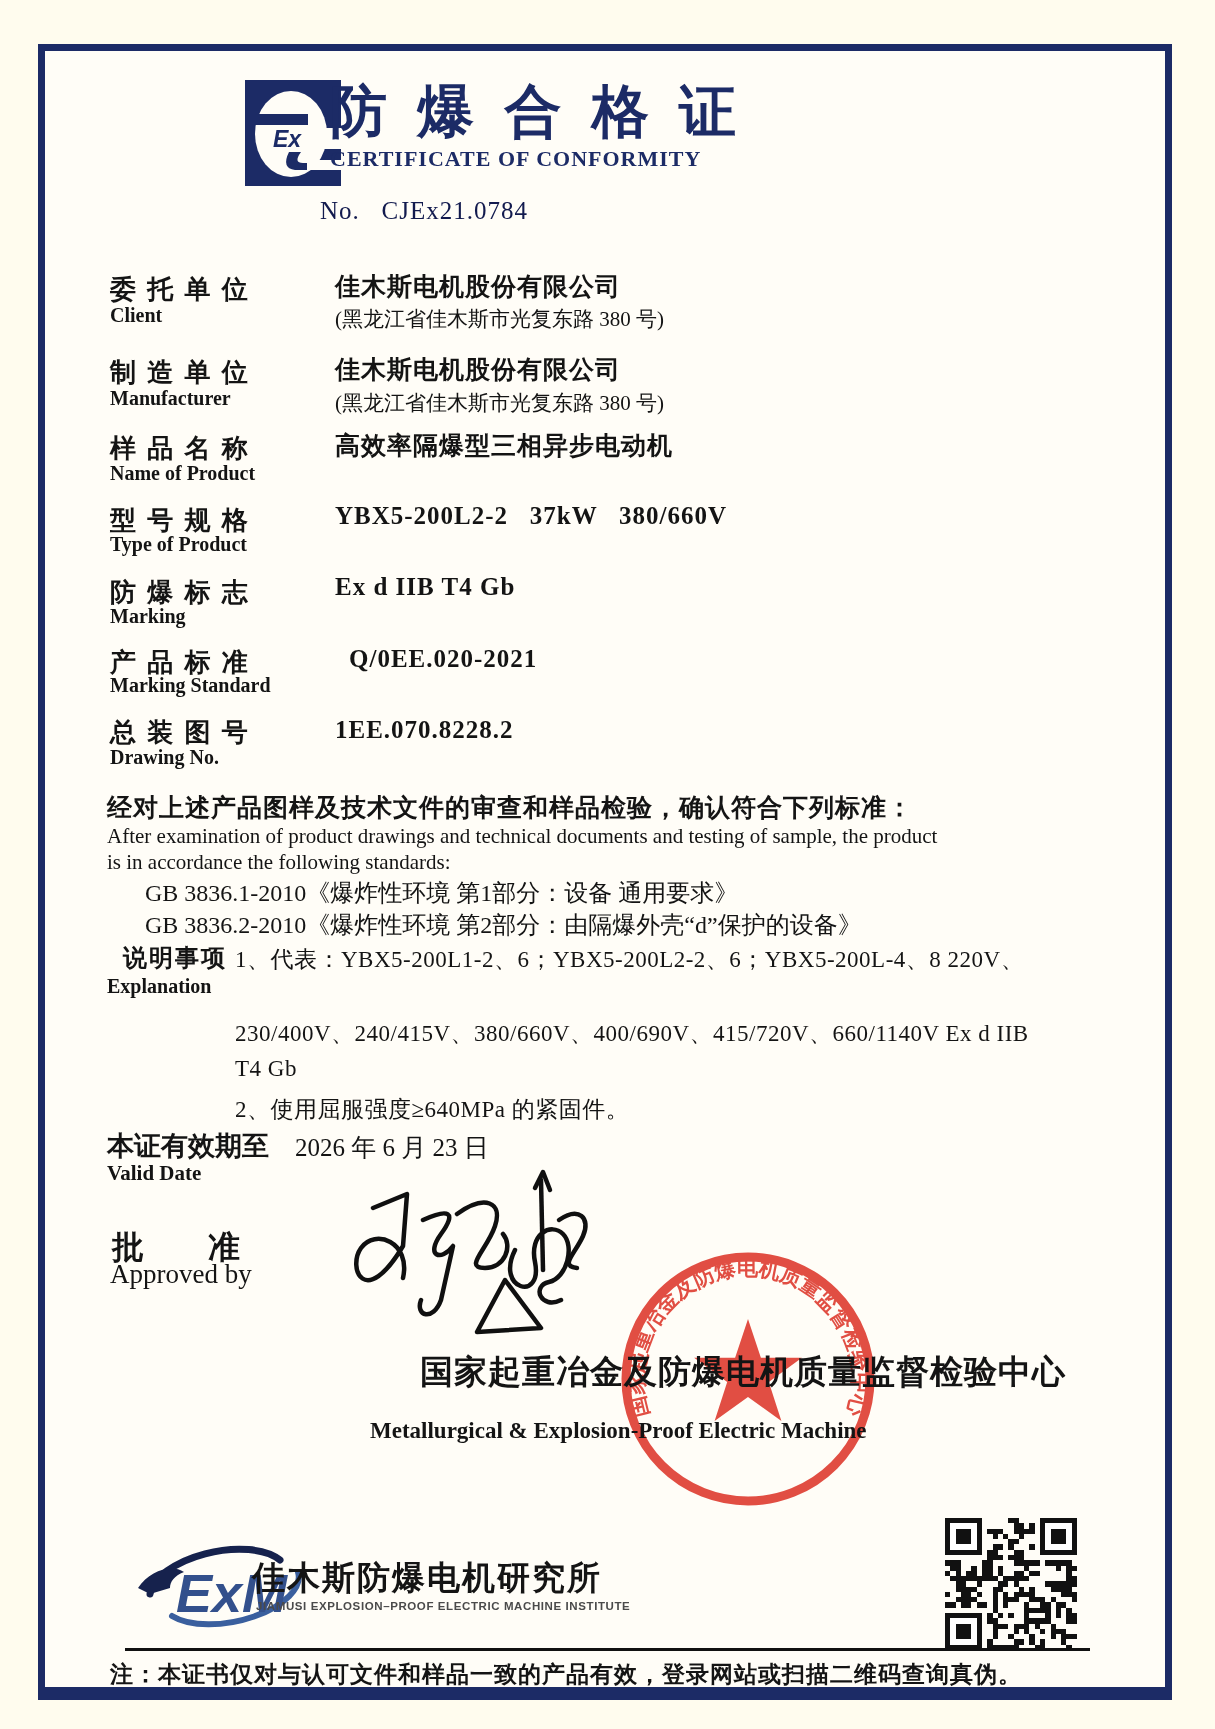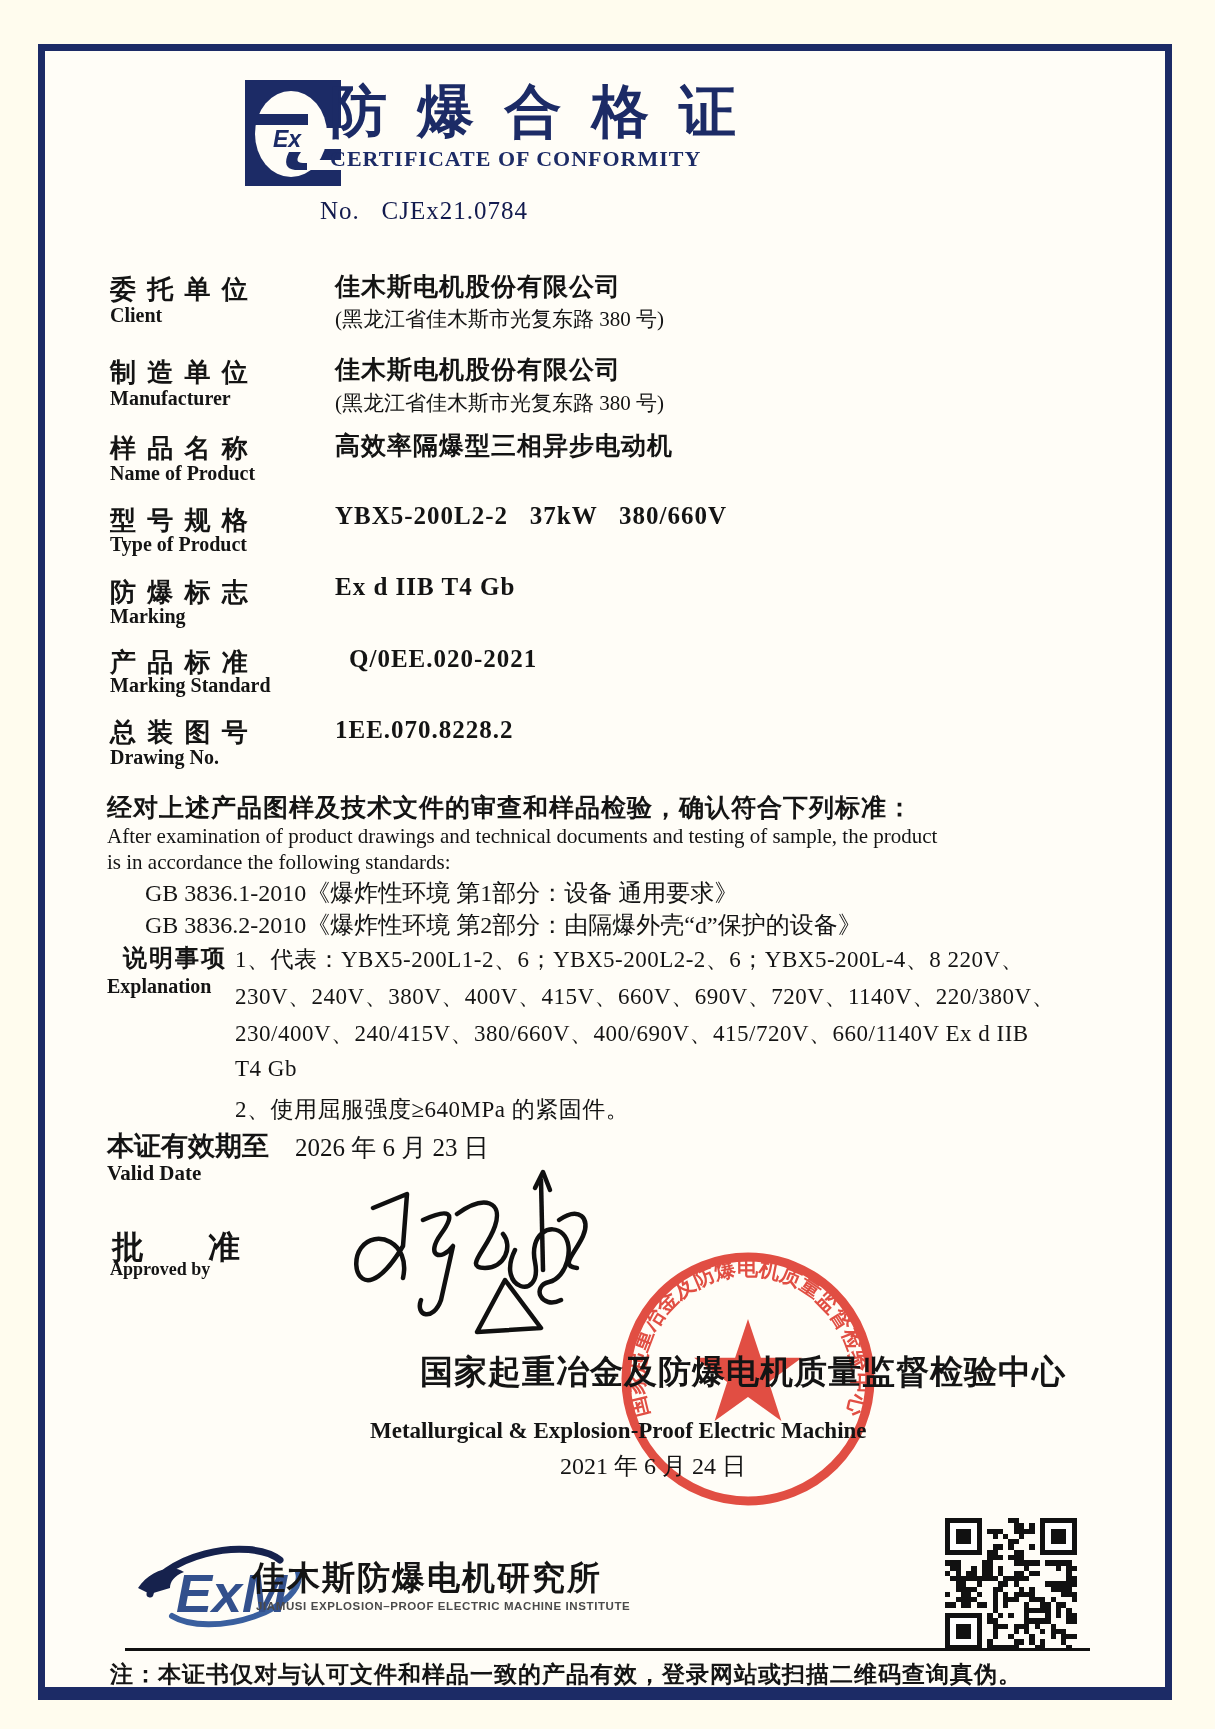--- a/index.html
+++ b/index.html
@@ -110,31 +110,30 @@
 
   <div class="abs stmt-zh sans" style="left:107px;top:791px;">经对上述产品图样及技术文件的审查和样品检验，确认符合下列标准：</div>
   <div class="abs stmt-en serif" style="left:107px;top:824px;">After examination of product drawings and technical documents and testing of sample, the product</div>
   <div class="abs stmt-en serif" style="left:107px;top:850px;">is in accordance the following standards:</div>
   <div class="abs std-line serif" style="left:145px;top:877px;">GB 3836.1-2010《爆炸性环境 第1部分：设备 通用要求》</div>
   <div class="abs std-line serif" style="left:145px;top:909px;">GB 3836.2-2010《爆炸性环境 第2部分：由隔爆外壳“d”保护的设备》</div>
 
   <div class="abs flabel-zh sans" style="left:107px;top:942px;font-size:24px;margin-left:16px;">说明事项</div>
   <div class="abs flabel-en serif" style="left:107px;top:975px;">Explanation</div>
   <div class="abs expl-line serif" style="left:235px;top:944px;">1、代表：YBX5-200L1-2、6；YBX5-200L2-2、6；YBX5-200L-4、8   220V、</div>
-  <div class="abs expl-line serif" style="left:235px;top:981px;">230V、240V、380V、400V、415V、660V、690V、720V、1140V、220/380V、</div>
   <div class="abs expl-line serif" style="left:235px;top:1018px;">230/400V、240/415V、380/660V、400/690V、415/720V、660/1140V   Ex d IIB</div>
   <div class="abs expl-line serif" style="left:235px;top:1056px;">T4 Gb</div>
   <div class="abs expl-line serif" style="left:235px;top:1094px;">2、使用屈服强度≥640MPa 的紧固件。</div>
 
   <div class="abs sans" style="left:107px;top:1128px;font-size:27px;font-weight:bold;">本证有效期至</div>
   <div class="abs serif" style="left:107px;top:1161px;font-size:21px;font-weight:bold;">Valid Date</div>
   <div class="abs serif" style="left:295px;top:1131px;font-size:25px;">2026 年 6 月 23 日</div>
 
   <div class="abs sans" style="left:112px;top:1226px;font-size:32px;font-weight:bold;">批　　准</div>
-  <div class="abs serif" style="left:110px;top:1259px;font-size:18px;font-weight:bold;">Approved by</div>
+  <div class="abs serif" style="left:110px;top:1259px;font-size:27px;font-weight:normal;">Approved by</div>
 
   <svg class="abs" style="left:345px;top:1150px;" width="265" height="195" viewBox="0 0 265 195">
     <g fill="none" stroke="#101010" stroke-width="4.5" stroke-linecap="round" stroke-linejoin="round">
       <path d="M28,58 L62,44 L58,96 C20,160 2,118 16,98 C30,78 66,92 58,128"></path>
       <path d="M78,70 C104,58 112,62 96,84 C80,106 96,112 108,96 L96,150 C88,172 70,166 76,150"></path>
       <path d="M112,64 C140,44 158,52 150,76 C142,100 118,118 140,118 C160,118 168,96 158,84"></path>
       <path d="M170,100 C150,140 198,152 190,112 C184,84 206,72 218,84 C230,96 222,128 204,132 C186,136 196,160 216,150"></path>
       <path d="M196,30 L198,120"></path>
       <path d="M190,38 L198,22 L205,40"></path>
       <path d="M214,70 C234,56 246,68 238,86 C230,104 214,116 232,118"></path>
@@ -146,21 +145,20 @@
     <circle cx="0" cy="0" r="122" fill="none" stroke="#dd372b" stroke-width="9"></circle>
     <path id="stampArc" d="M -99 36 A 105 105 0 1 1 99 36" fill="none"></path>
     <text font-size="23" font-weight="bold" fill="#dd372b" font-family="Liberation Sans, sans-serif">
       <textPath href="#stampArc" startOffset="0" textLength="400" lengthAdjust="spacingAndGlyphs">国家起重冶金及防爆电机质量监督检验中心</textPath>
     </text>
     <path d="M0,-52 L12.9,-13.2 L53.9,-13.2 L20.8,10.9 L33.4,50.1 L0,26 L-33.4,50.1 L-20.8,10.9 L-53.9,-13.2 L-12.9,-13.2 Z" fill="#dd372b" transform="translate(0,-8)"></path>
   </svg>
 
   <div class="abs ctr auth-zh sans" style="left:420px;top:1350px;width:700px;">国家起重冶金及防爆电机质量监督检验中心</div>
   <div class="abs ctr auth-en serif" style="left:370px;top:1418px;width:760px;">Metallurgical &amp; Explosion-Proof Electric Machine</div>
-  <div class="abs ctr auth-date serif" style="left:560px;top:1450px;width:370px;">2021 年 6 月 24 日</div>
 
   <svg class="abs" style="left:120px;top:1542px;" width="205" height="90" viewBox="0 0 205 90">
     <path d="M30,52 A70,34 -12 0 1 160,18" fill="none" stroke="#16224d" stroke-width="7" stroke-linecap="round"></path>
     <path d="M178,30 A70,34 -12 0 1 52,74" fill="none" stroke="#3a5f9e" stroke-width="6" stroke-linecap="round"></path>
     <path d="M18,46 C30,28 52,22 64,30 C54,34 50,40 50,46 L30,52 Z" fill="#16224d"></path>
     <text x="56" y="70" font-size="54" font-weight="bold" font-style="italic" font-family="Liberation Sans, sans-serif" fill="#33508c">ExM</text>
   </svg>
 
   <div class="abs inst-zh sans" style="left:252px;top:1556px;">佳木斯防爆电机研究所</div>
   <div class="abs inst-en sans" style="left:256px;top:1600px;">JIAMUSI EXPLOSION–PROOF ELECTRIC MACHINE INSTITUTE</div>

